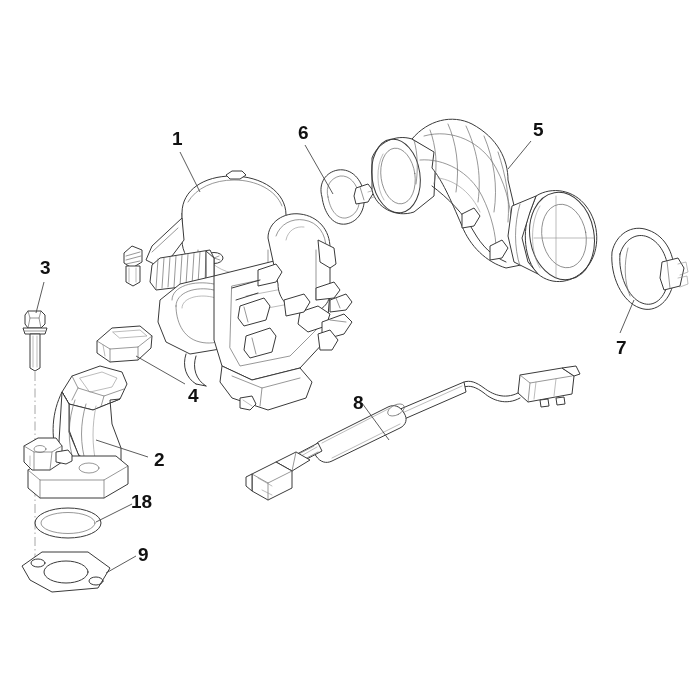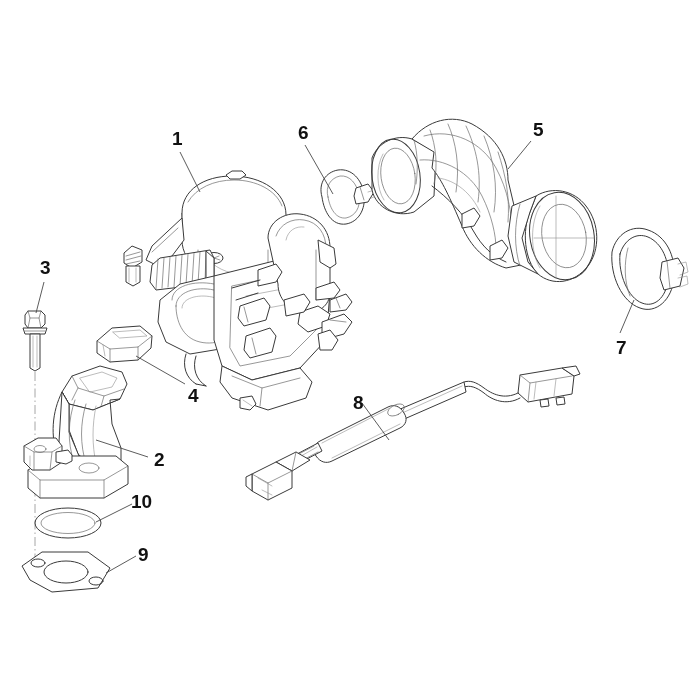--- a/index.html
+++ b/index.html
@@ -320,15 +320,15 @@
 
   <div class="callout-text" style="left:172px; top:129px;">1</div>
   <div class="callout-text" style="left:154px; top:450px;">2</div>
   <div class="callout-text" style="left:40px;  top:258px;">3</div>
   <div class="callout-text" style="left:188px; top:386px;">4</div>
   <div class="callout-text" style="left:533px; top:120px;">5</div>
   <div class="callout-text" style="left:298px; top:123px;">6</div>
   <div class="callout-text" style="left:616px; top:338px;">7</div>
   <div class="callout-text" style="left:353px; top:393px;">8</div>
   <div class="callout-text" style="left:138px; top:545px;">9</div>
-  <div class="callout-text" style="left:131px; top:492px;">10</div>
+  <div class="callout-text" style="left:131px; top:492px;">18</div>
 
 </div>
 
 </body></html>

